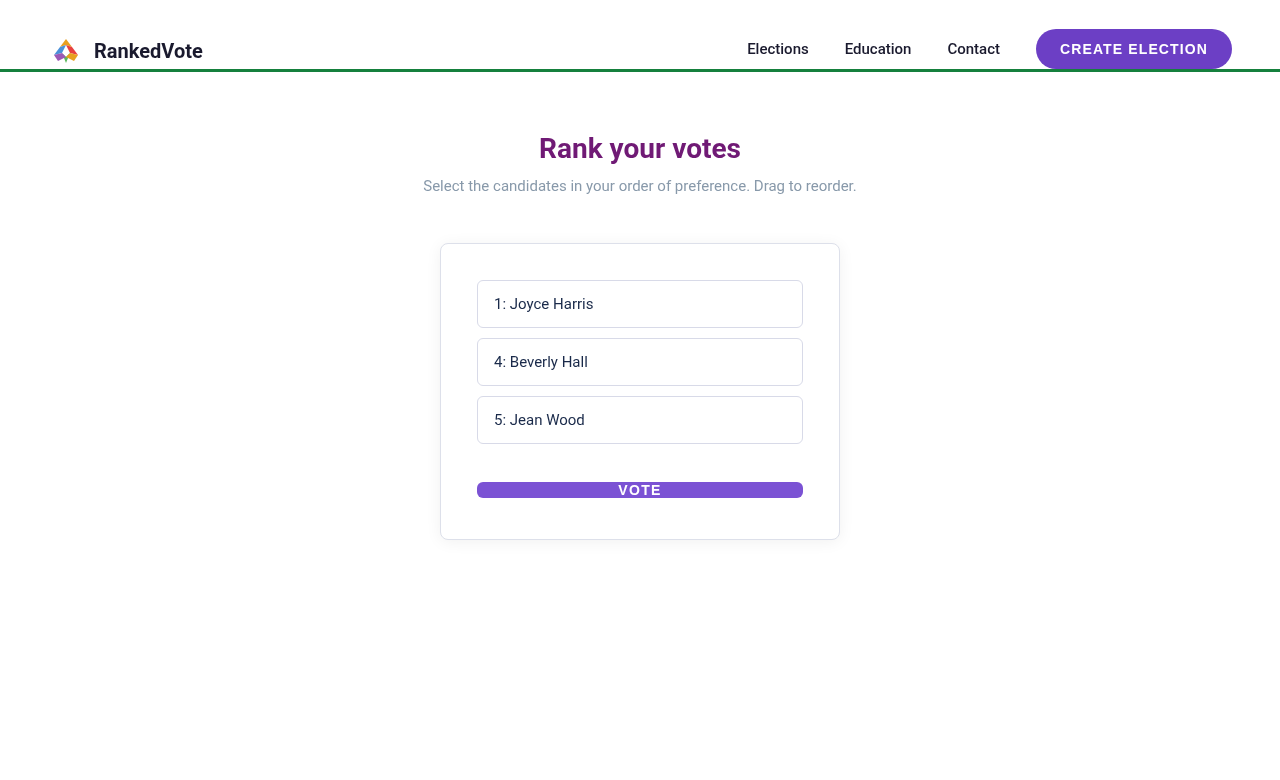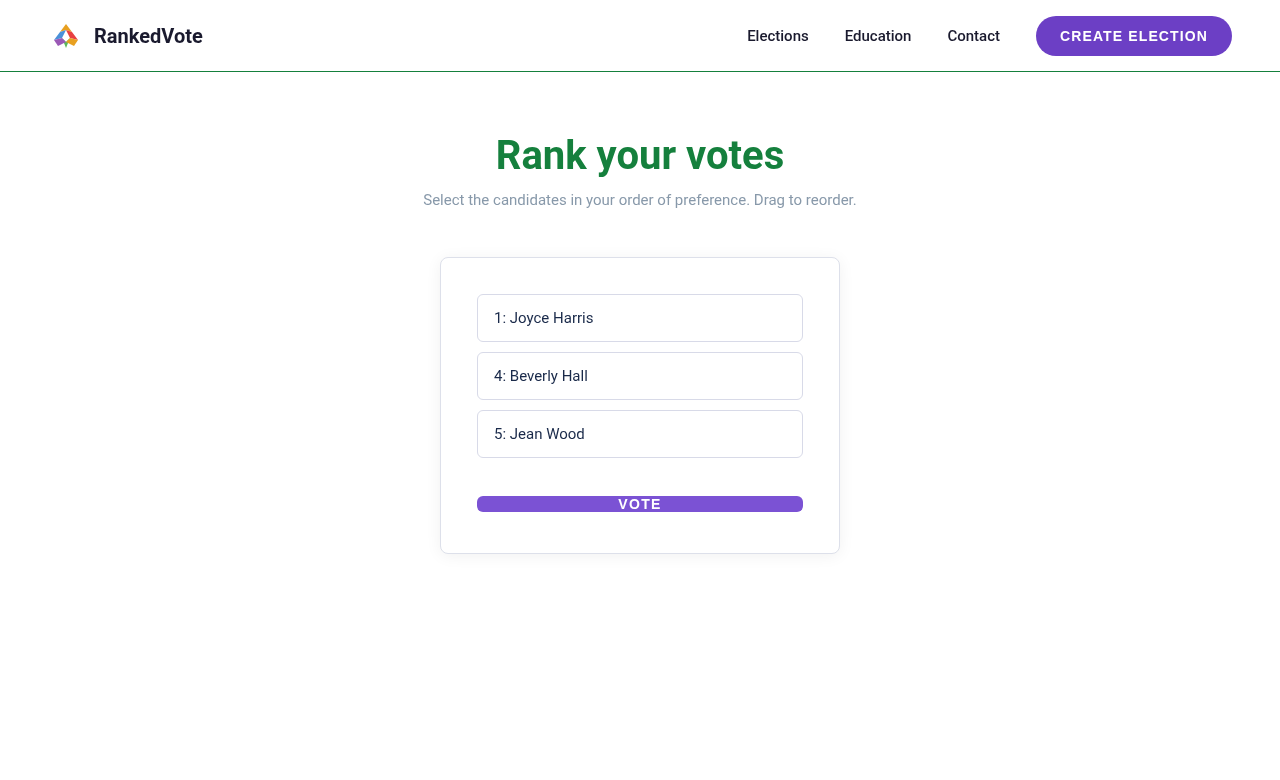--- a/index.html
+++ b/index.html
@@ -12,25 +12,25 @@
       font-family: -apple-system, BlinkMacSystemFont, 'Segoe UI', Roboto, sans-serif;
       background: #ffffff;
       color: #1a1a2e;
       width: 1280px;
       min-height: 780px;
     }
 
     
     header {
       display: flex;
-      align-items: center;
+      align-items: flex-end;
       justify-content: space-between;
       padding: 0 48px;
       height: 72px;
-      border-bottom: 1px solid #15803d;
+      border-bottom: 3px solid #15803d;
       background: #ffffff;
     }
 
     .logo-area {
       display: flex;
       align-items: center;
       gap: 10px;
       text-decoration: none;
     }
 
@@ -74,23 +74,23 @@
 
     
     main {
       display: flex;
       flex-direction: column;
       align-items: center;
       padding: 60px 20px 60px;
     }
 
     .page-title {
-      font-size: 40px;
+      font-size: 28px;
       font-weight: 700;
-      color: #15803d;
+      color: #701a75;
       margin-bottom: 12px;
       text-align: center;
     }
 
     .page-subtitle {
       font-size: 15px;
       color: #8899aa;
       margin-bottom: 48px;
       text-align: center;
     }

